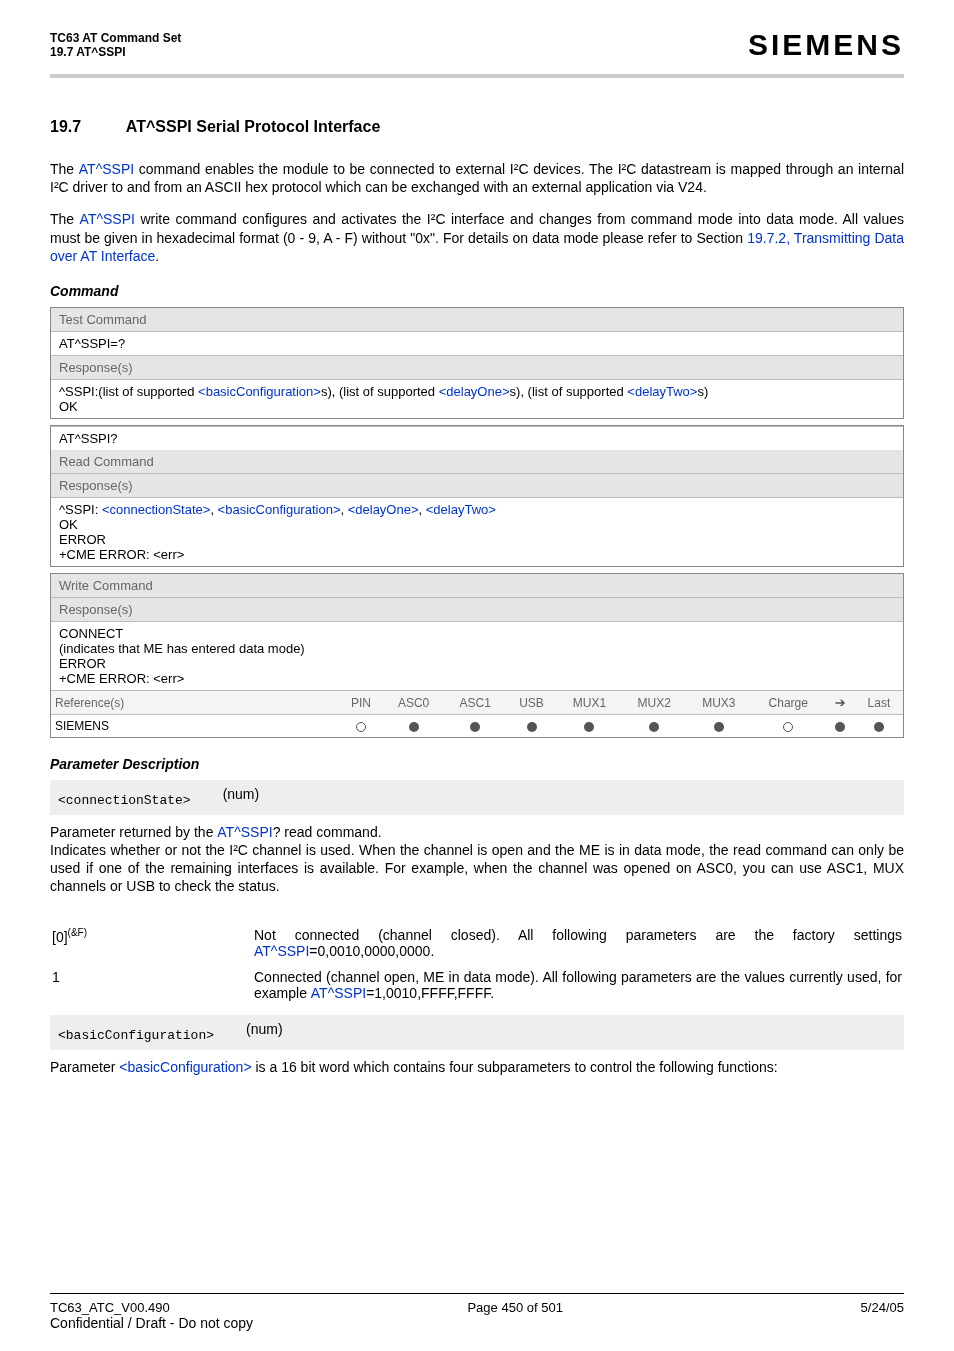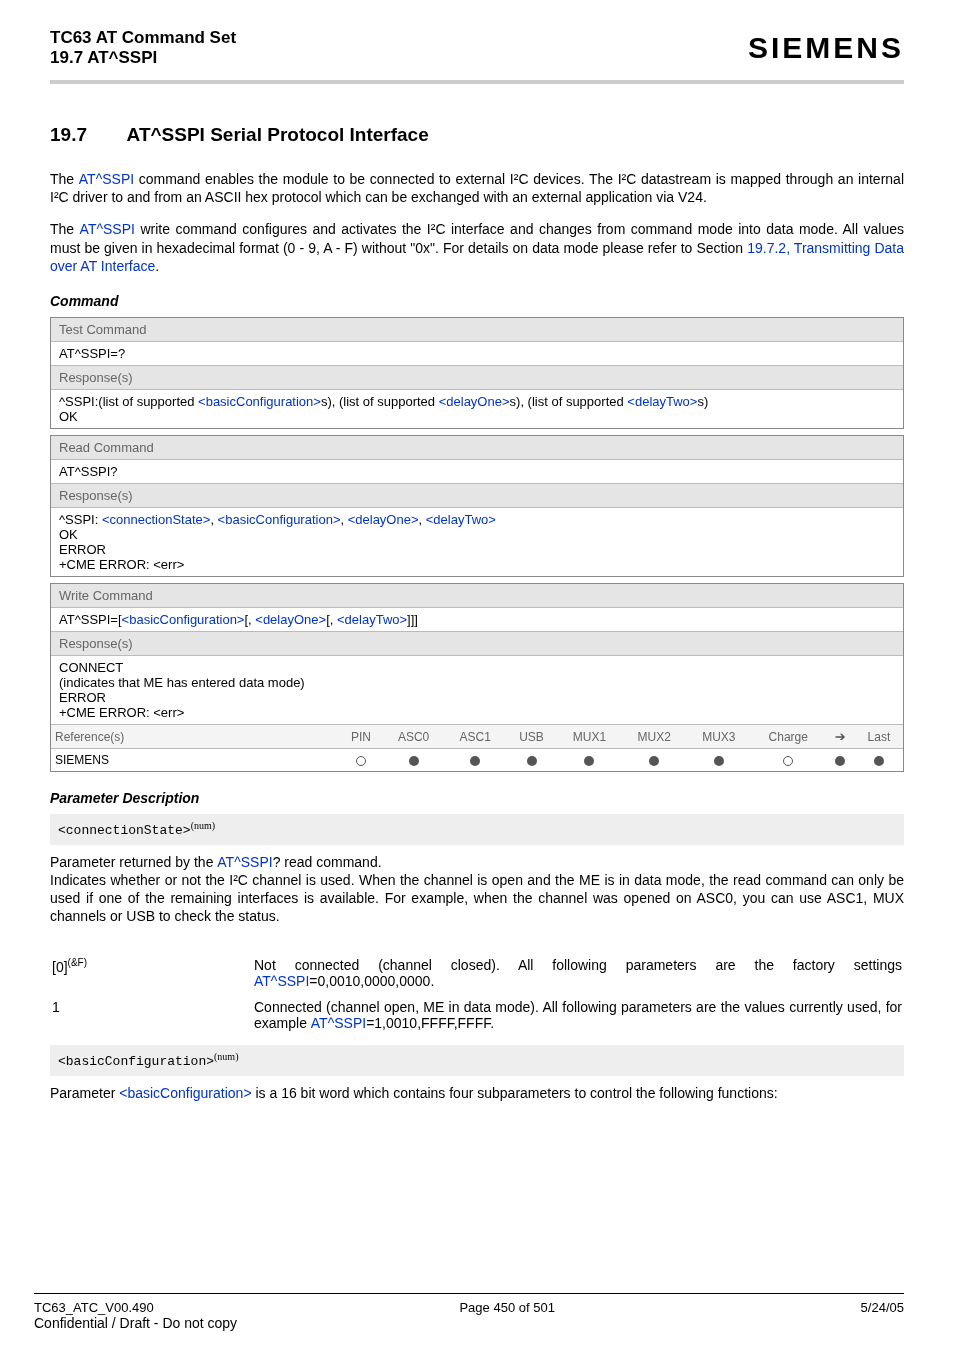--- a/index.html
+++ b/index.html
@@ -18,39 +18,39 @@
     position: relative;
   }
   .header {
     display: flex;
     justify-content: space-between;
     align-items: center;
     padding-bottom: 8px;
   }
   .header-left {
     font-weight: bold;
-    font-size: 17px;
+    font-size: 12px;
   }
   .header-line1 { display:block; }
   .header-line2 { display:block; }
   .siemens-logo {
     font-family: Arial, Helvetica, sans-serif;
     font-weight: 900;
     font-size: 30px;
     letter-spacing: 3px;
     color: #000;
   }
   .hr-top {
     height: 4px;
     background: #ccc;
     margin-top: 4px;
     margin-bottom: 40px;
   }
   h1.section-title {
-    font-size: 19px;
+    font-size: 16px;
     font-weight: bold;
     margin: 0 0 24px 0;
   }
   h1.section-title .secno { display:inline-block; width: 72px; }
   p { margin: 0 0 14px 0; line-height: 1.3; text-align: justify; }
   .mono { font-family: Liberation Sans, sans-serif; }
   a.link, .linkblue { color: #0033cc; }
   .syntax-h, .param-h { font-style: italic; font-weight: bold; margin: 18px 0 8px 0; }
   .box {
     border: 1px solid #888;
@@ -91,29 +91,29 @@
   .plane {
     display:inline-block; font-size:13px; color:#555; vertical-align:middle;
   }
   .parambox {
     background: #eee;
     padding: 6px 8px;
     margin: 8px 0 8px 0;
     font-family: "Courier New", monospace;
     font-size: 13px;
   }
-  .parambox sup { font-family: Liberation Serif, serif; font-size: 10px; }
+  .parambox sup { font-family: Liberation Sans, sans-serif; font-size: 14px; margin-left: 32px; }
   .valtable { width:100%; margin-top:26px; }
   .valtable td { vertical-align: top; padding: 4px 0; }
   .valtable .vcol { width: 200px; }
   sup.afs { font-size: 10px; }
   .footer {
     position: absolute;
     bottom: 20px;
-    left: 34px;
+    left: 50px;
     right: 50px;
   }
   .footer-hr { height:1px; background:#000; margin-bottom:6px;}
   .footer-row { display:flex; justify-content:space-between; font-size:13px;}
 </style>
 </head>
 <body>
 
 <div class="page">
 
@@ -145,36 +145,33 @@
     <div class="sub label">Test Command</div>
     <div class="sub mono rule">AT^SSPI=?</div>
     <div class="sub label rule">Response(s)</div>
     <div class="sub rule">
       <span class="mono">^SSPI:</span><span>(list of supported </span><span class="mono linkblue">&lt;basicConfiguration&gt;</span><span>s), (list of supported </span><span class="mono linkblue">&lt;delayOne&gt;</span><span>s), (list of supported </span><span class="mono linkblue">&lt;delayTwo&gt;</span><span>s)</span><br>
       <span class="mono">OK</span>
     </div>
   </div>
 
   <div class="box">
+    <div class="sub mono rule">AT^SSPI?</div>
     <div class="sub label">Read Command</div>
-    <div class="sub mono rule">AT^SSPI?</div>
     <div class="sub label rule">Response(s)</div>
     <div class="sub rule">
       <span class="mono">^SSPI: </span><span class="mono linkblue">&lt;connectionState&gt;</span><span class="mono">, </span><span class="mono linkblue">&lt;basicConfiguration&gt;</span><span class="mono">, </span><span class="mono linkblue">&lt;delayOne&gt;</span><span class="mono">, </span><span class="mono linkblue">&lt;delayTwo&gt;</span><br>
       <span class="mono">OK</span><br>
       <span class="mono">ERROR</span><br>
       <span class="mono">+CME ERROR: &lt;err&gt;</span>
     </div>
   </div>
 
   <div class="box">
     <div class="sub label">Write Command</div>
-    <div class="sub rule">
-      <span class="mono">AT^SSPI=</span><span class="mono">[</span><span class="mono linkblue">&lt;basicConfiguration&gt;</span><span class="mono">[, </span><span class="mono linkblue">&lt;delayOne&gt;</span><span class="mono">[, </span><span class="mono linkblue">&lt;delayTwo&gt;</span><span class="mono">]]]</span>
-    </div>
     <div class="sub label rule">Response(s)</div>
     <div class="sub rule">
       <span class="mono">CONNECT</span><br>
       <span>(indicates that ME has entered data mode)</span><br>
       <span class="mono">ERROR</span><br>
       <span class="mono">+CME ERROR: &lt;err&gt;</span>
     </div>
     <table class="reftable">
       <tbody>
           <tr class="hdrrow">

